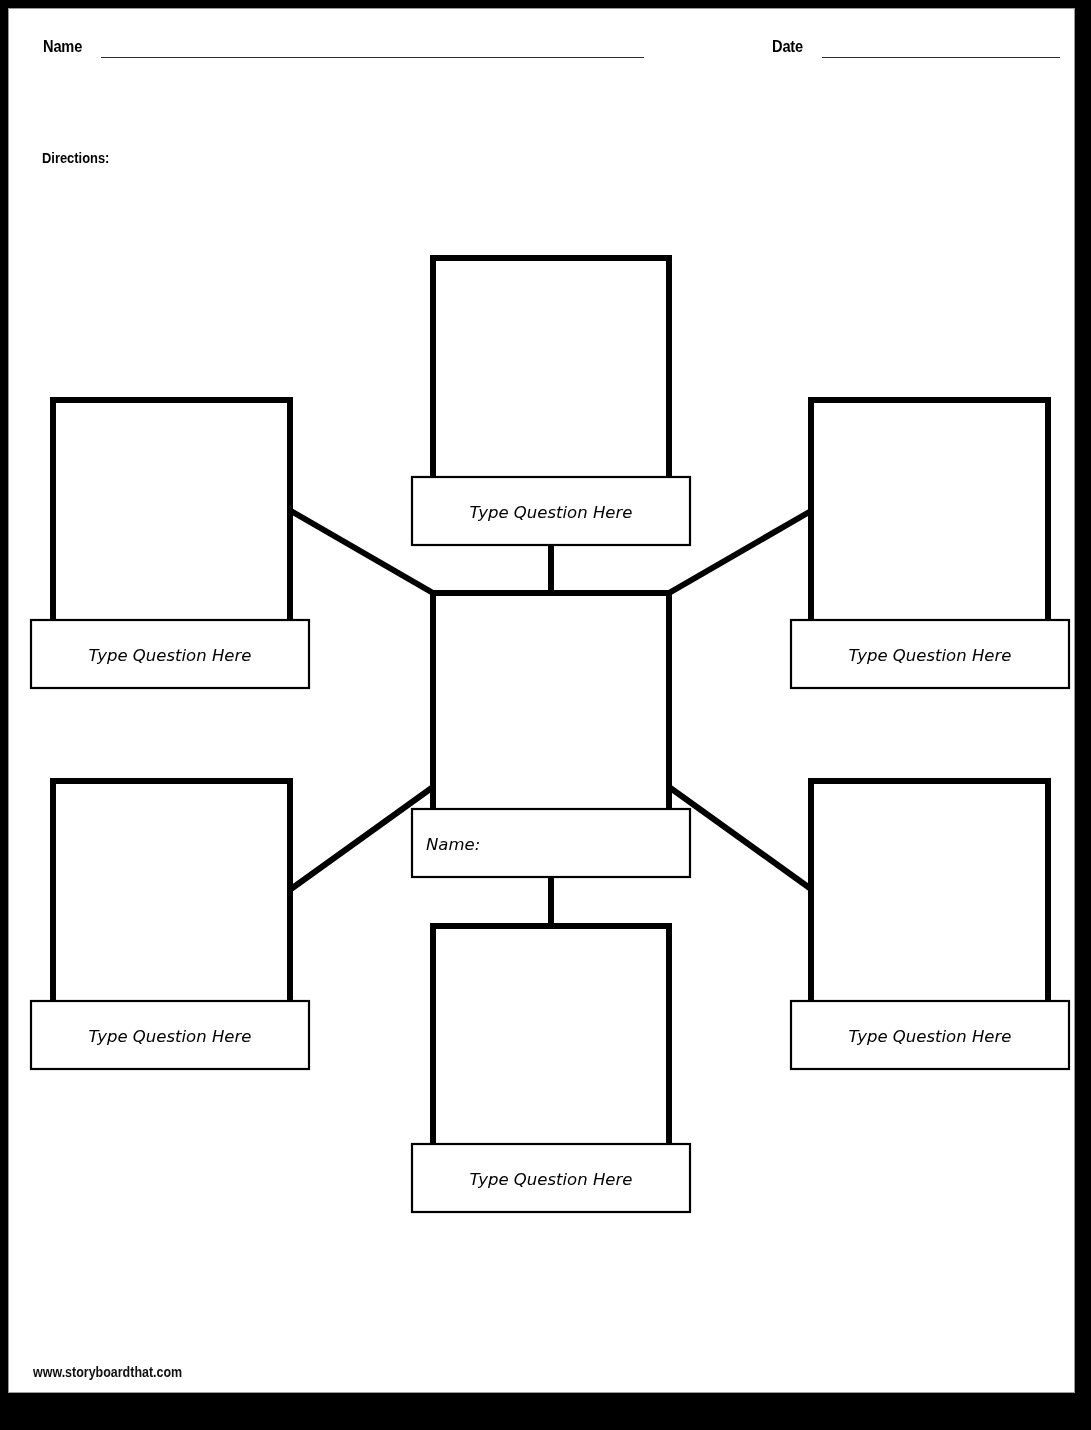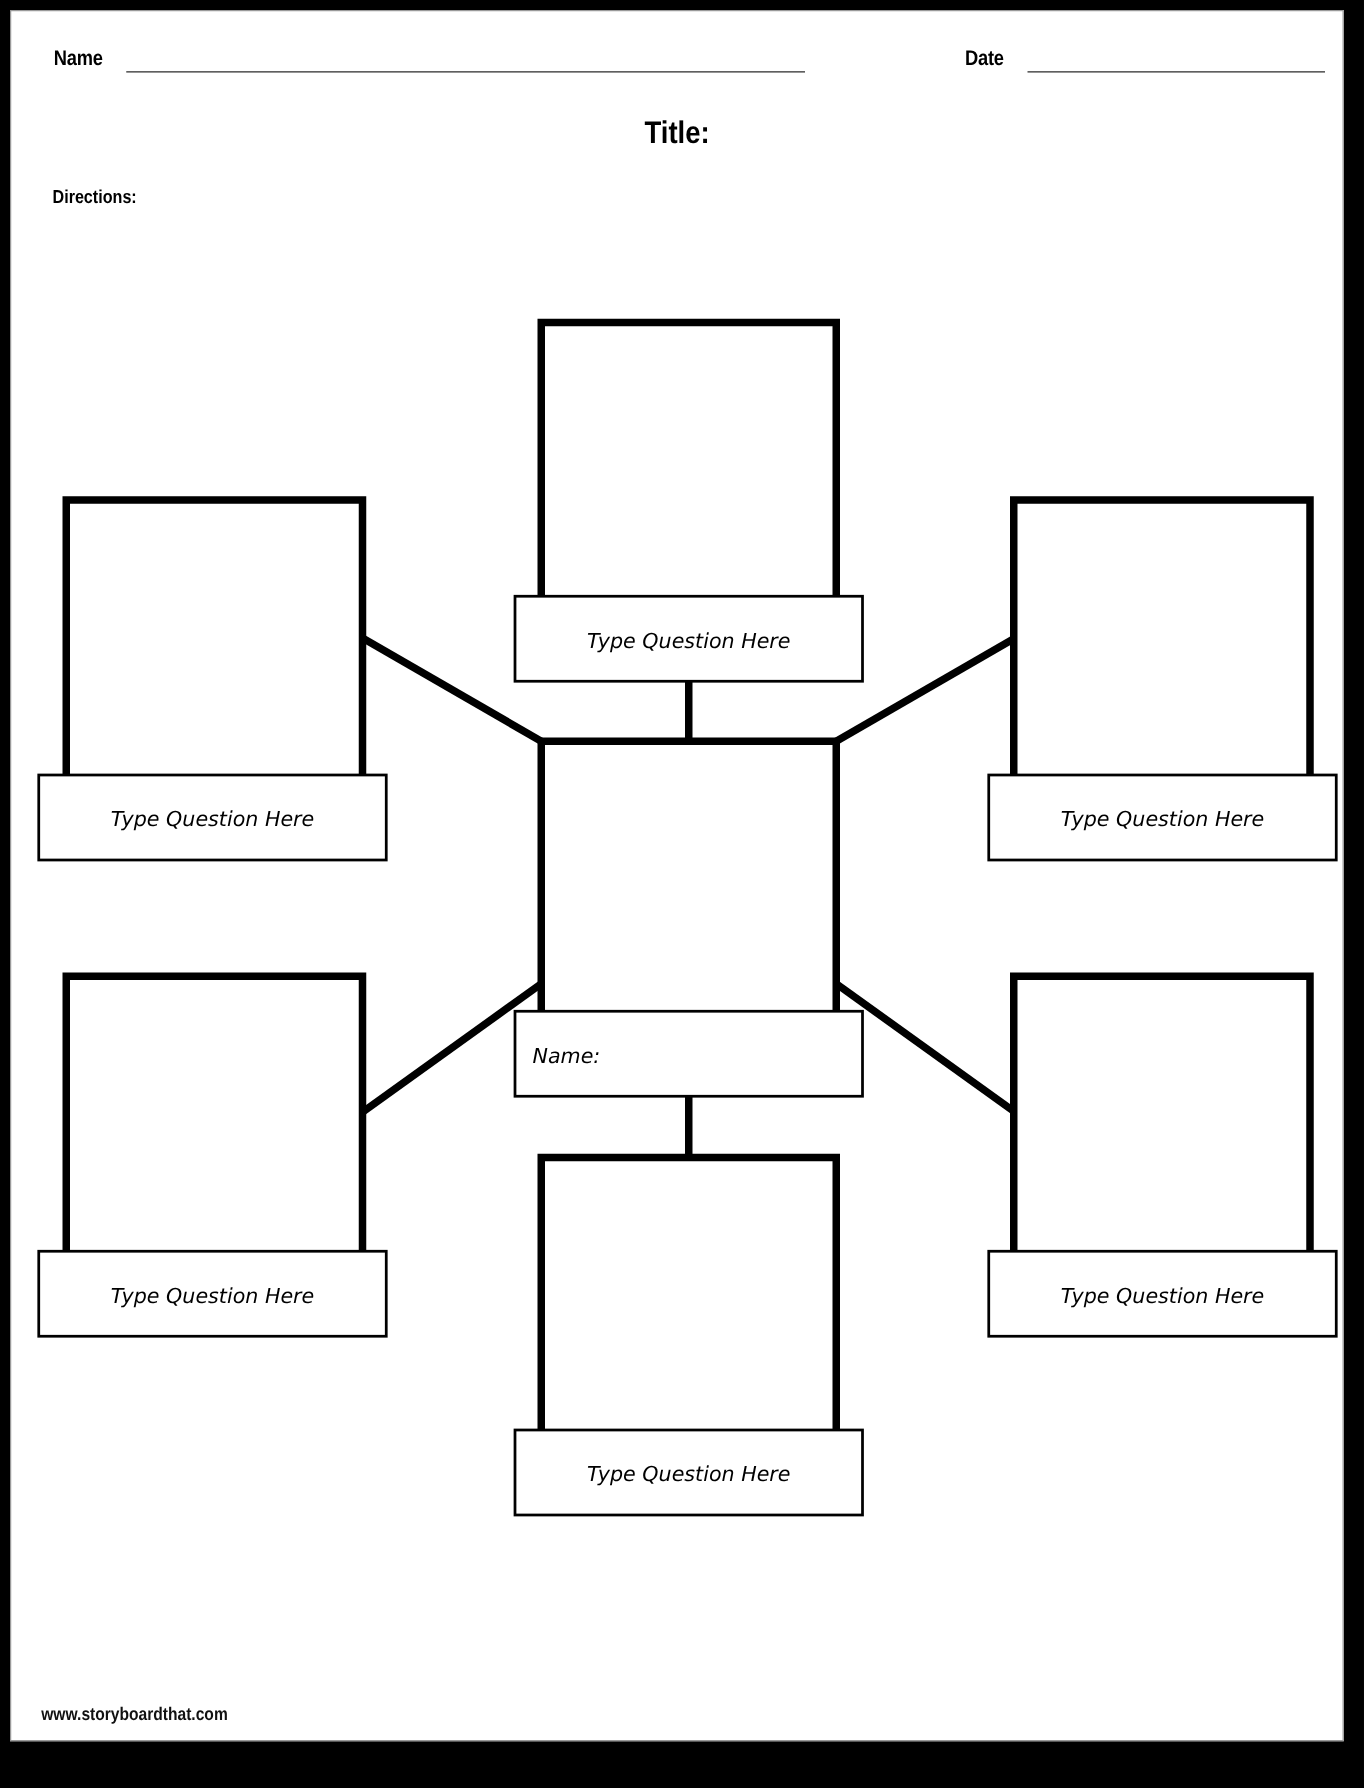--- a/index.html
+++ b/index.html
@@ -145,23 +145,20 @@
   <div id="page-sheet">
 
     <div id="header-row">
       <div class="hdr-label" id="name-label">Name</div>
       <div class="hdr-rule" id="name-rule"></div>
 
       <div class="hdr-label" id="date-label">Date</div>
       <div class="hdr-rule" id="date-rule"></div>
     </div>
 
-    <div id="worksheet-title">
-      <span>Title:</span>
-    </div>
 
     <div id="directions-label">Directions:</div>
 
     <svg id="spider-map" viewBox="0 0 1067 1385">
 
       <g>
         <line class="connector" x1="542" y1="660" x2="542" y2="500" stroke="#000" stroke-width="6"></line>
         <line class="connector" x1="542" y1="720" x2="542" y2="935" stroke="#000" stroke-width="6"></line>
         <line class="connector" x1="424" y1="584" x2="282" y2="502" stroke="#000" stroke-width="6"></line>
         <line class="connector" x1="660" y1="584" x2="802" y2="502" stroke="#000" stroke-width="6"></line>

